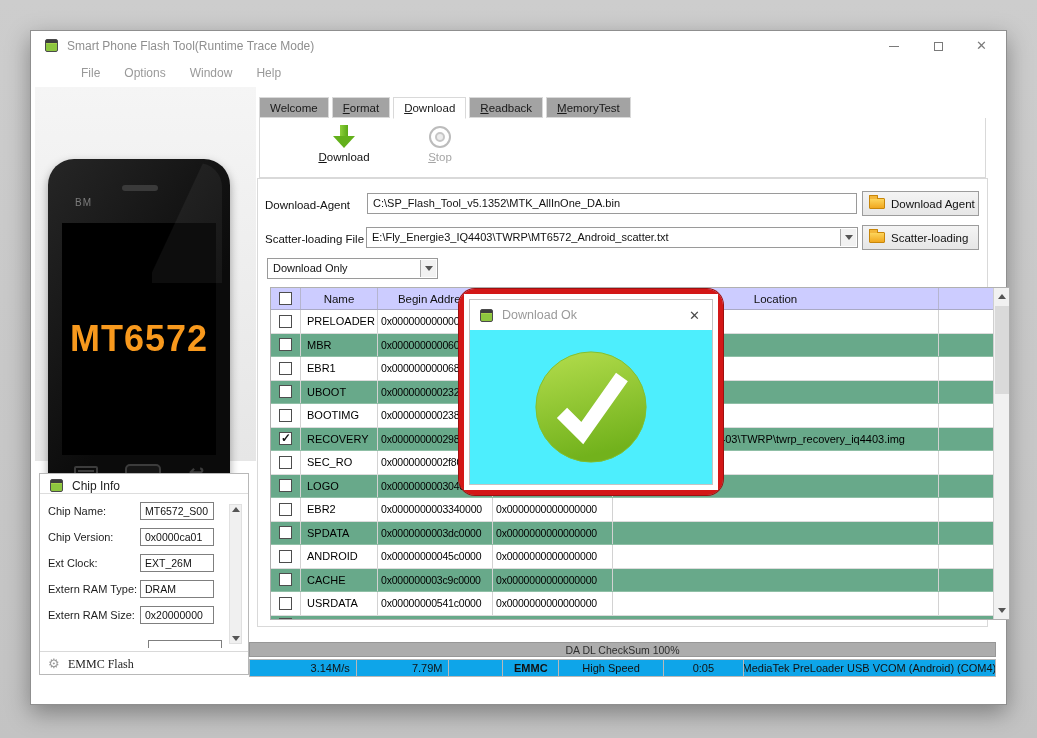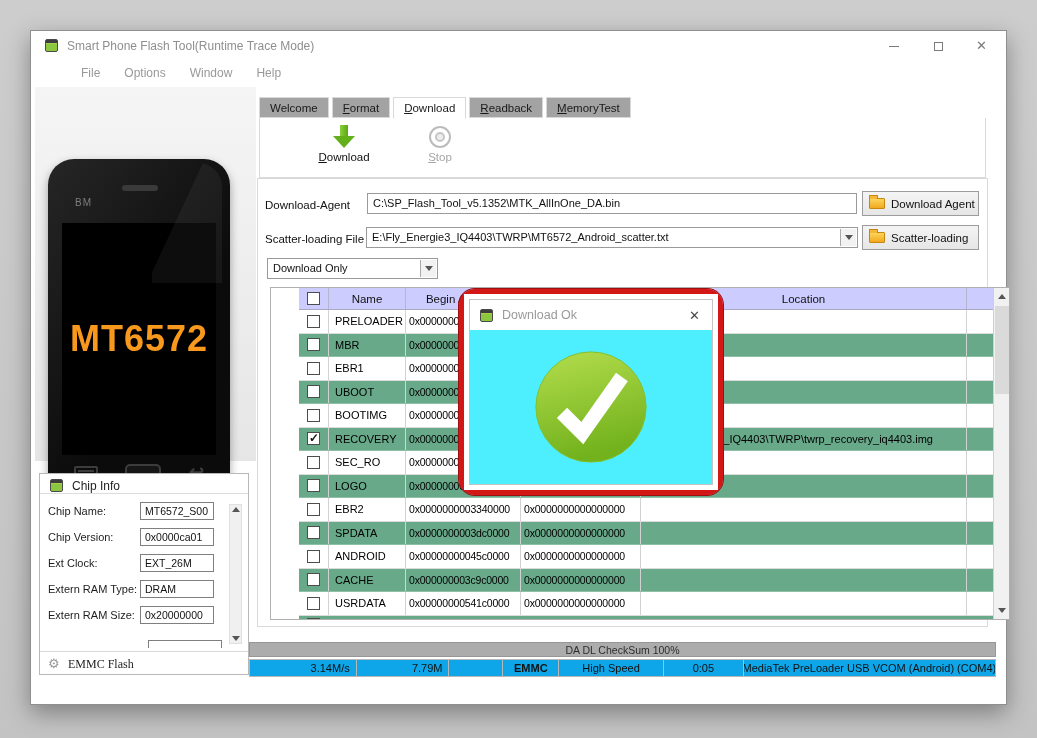--- a/index.html
+++ b/index.html
@@ -91,21 +91,21 @@
     padding:3px 5px; font-family:"Liberation Sans",sans-serif; white-space:nowrap; overflow:hidden; }
   .combo-arrow { position:absolute; top:1px; bottom:1px; width:16px; background:#f2f2f2; border-left:1px solid #aaa;
     display:flex; align-items:center; justify-content:center; }
   .browse-btn { position:absolute; width:117px; height:25px; background:linear-gradient(180deg,#f4f4f4,#e6e6e6);
     border:1px solid #9c9c9c; display:flex; align-items:center; gap:6px; padding-left:6px; font-size:11.5px; color:#111; }
   .folder-ico { width:16px; height:11px; background:linear-gradient(#fdd55c,#f0a81f); border:1px solid #c8860a; border-radius:1px; position:relative; }
   .folder-ico:before { content:''; position:absolute; top:-4px; left:-1px; width:7px; height:3px;
     background:#f3b73a; border:1px solid #c8860a; border-bottom:none; border-radius:1px 1px 0 0; }
 
   
-  .table { position:absolute; left:12px; top:108px; width:740px; height:333px; border:1px solid #b0b0b0; background:#fff; overflow:hidden;padding-left:28px; }
+  .table { position:absolute; left:12px; top:108px; width:740px; height:333px; border:1px solid #b0b0b0; background:#fff; overflow:hidden; }
   .thead { display:flex; height:22px; background:#ccccff; border-bottom:1px solid #a9a9c4; }
   .thead .cell { border-right:1px solid #b5b5cf; font-size:11.5px; color:#111; display:flex; align-items:center; justify-content:center; }
   .c-cb{width:30px;} .c-name{width:77px;} .c-begin{width:115px;} .c-end{width:120px;} .c-loc{width:326px;}
   .tbody {}
   .trow { display:flex; height:23.5px; border-bottom:1px solid #dcdcdc; background:#fff; }
   .trow:nth-child(even) { background:#68a98a; border-bottom:1px solid #8fbfa6; }
   .trow .cell { border-right:1px solid #d2d2d2; font-size:10.5px; color:#000; display:flex; align-items:center; overflow:hidden; white-space:nowrap; }
   .trow .c-cb { justify-content:center; }
   .trow .c-name { font-size:11px; padding-left:6px; }
   .trow .c-begin,.trow .c-end { padding-left:3px; letter-spacing:-0.2px; }

